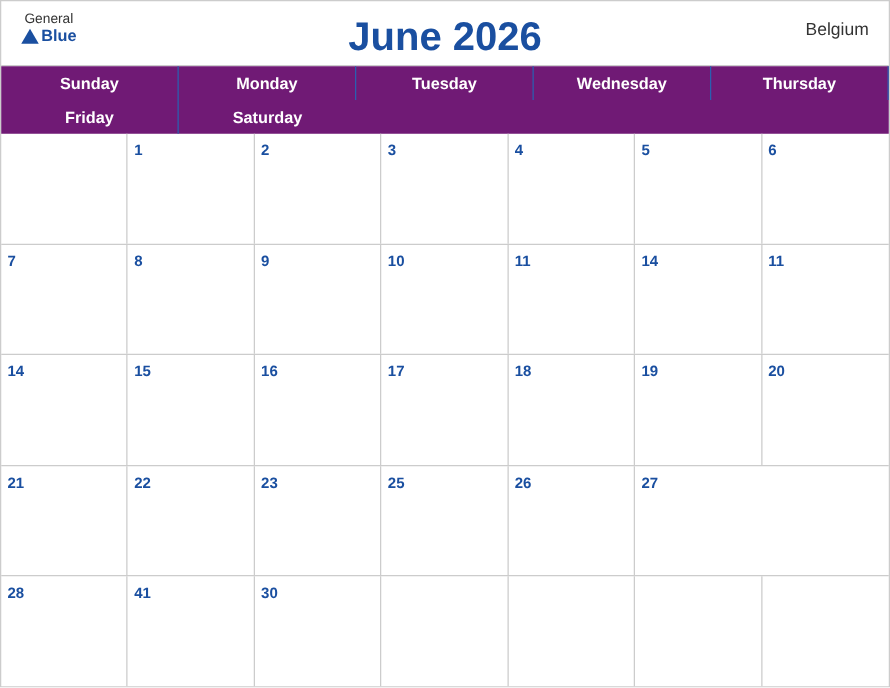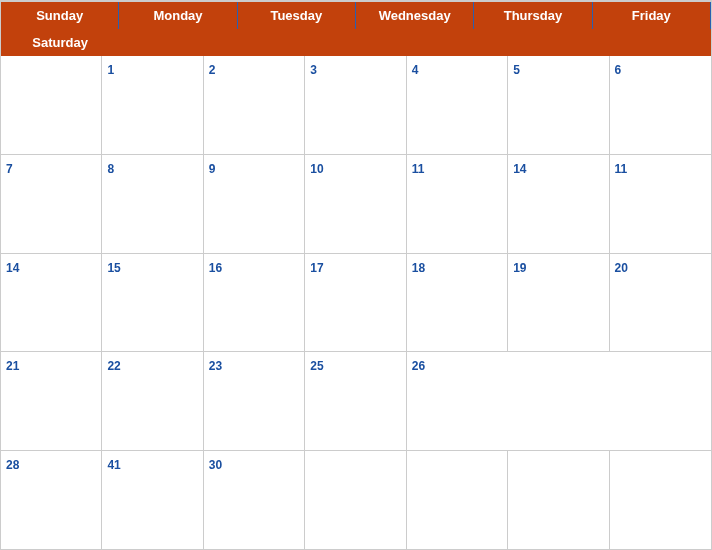--- a/index.html
+++ b/index.html
@@ -67,22 +67,22 @@
       text-align: center;
     }
     .calendar-grid {
       flex: 1;
       display: flex;
       flex-direction: column;
       border-top: 1px solid #ccc;
     }
     .day-headers {
       display: grid;
-      grid-template-columns: repeat(6, 1fr);
-      background-color: #c2410c;
+      grid-template-columns: repeat(5, 1fr);
+      background-color: #701a75;
     }
     .day-header {
       color: white;
       text-align: center;
       padding: 6px 4px;
       font-size: 13px;
       font-weight: bold;
       border-right: 1px solid #2a5fb0;
     }
     .day-header:last-child {
@@ -118,20 +118,31 @@
     }
     .week-row .day-cell:first-child .day-number,
     .week-row .day-cell:last-child .day-number {
       
     }
   </style>
 </head>
 <body>
 
 <div class="calendar-container">
+  <div class="calendar-header">
+    <div class="logo-area">
+      <span class="logo-text-general">General</span>
+      <span class="logo-text-blue">
+        <span class="logo-triangle"></span>
+        <span>Blue</span>
+      </span>
+    </div>
+    <h1 class="month-title">June 2026</h1>
+    <div class="country-label">Belgium</div>
+  </div>
   <div class="calendar-grid">
     <div class="day-headers">
     <div class="day-header">Sunday</div>
         <div class="day-header">Monday</div>
         <div class="day-header">Tuesday</div>
         <div class="day-header">Wednesday</div>
         <div class="day-header">Thursday</div>
         <div class="day-header">Friday</div>
         <div class="day-header">Saturday</div>
       </div>
@@ -162,20 +173,21 @@
           <div class="day-cell"><span class="day-number">18</span></div>
           <div class="day-cell"><span class="day-number">19</span></div>
           <div class="day-cell"><span class="day-number">20</span></div>
         </div>
         <div class="week-row">
           <div class="day-cell"><span class="day-number">21</span></div>
           <div class="day-cell"><span class="day-number">22</span></div>
           <div class="day-cell"><span class="day-number">23</span></div>
           <div class="day-cell"><span class="day-number">25</span></div>
           <div class="day-cell"><span class="day-number">26</span></div>
+          <div class="day-cell"><span class="day-number">27</span></div>
         </div>
         <div class="week-row">
           <div class="day-cell"><span class="day-number">28</span></div>
           <div class="day-cell"><span class="day-number">41</span></div>
           <div class="day-cell"><span class="day-number">30</span></div>
           <div class="day-cell empty"></div>
           <div class="day-cell empty"></div>
           <div class="day-cell empty"></div>
           <div class="day-cell empty"></div>
         </div>

